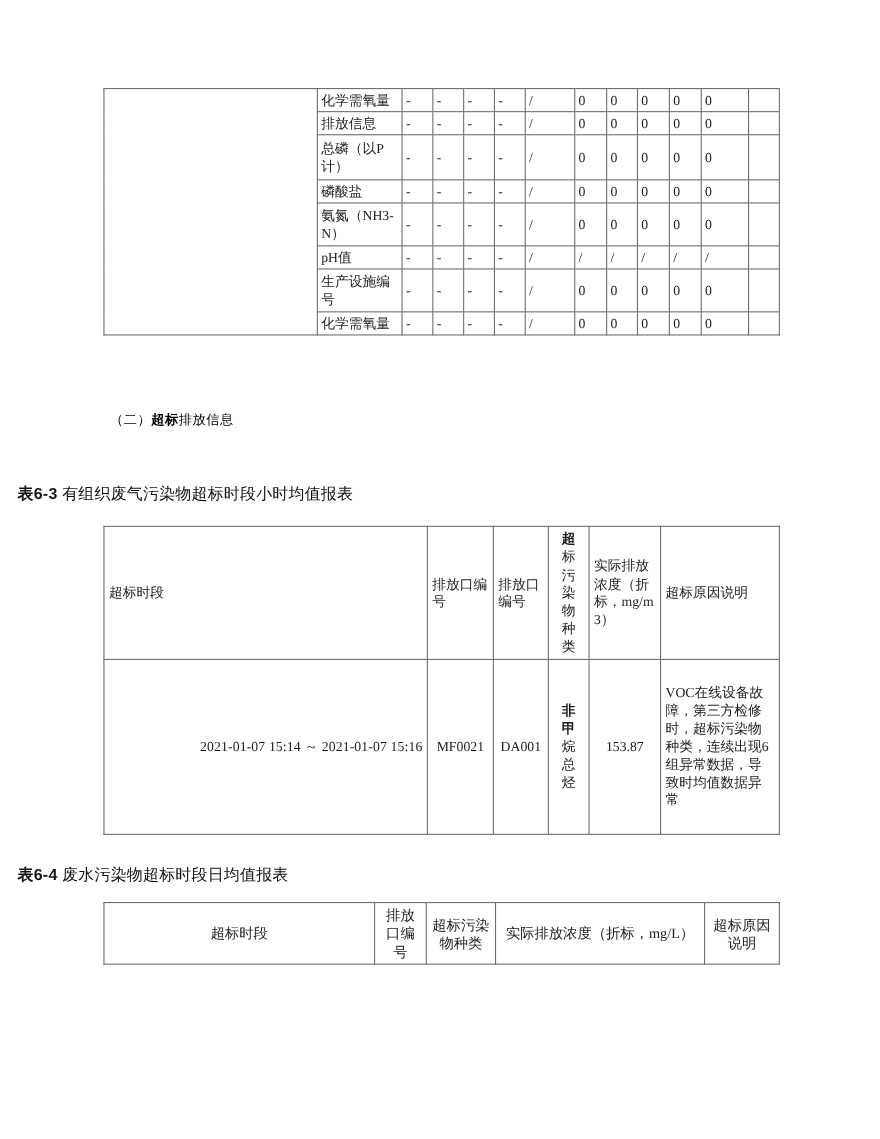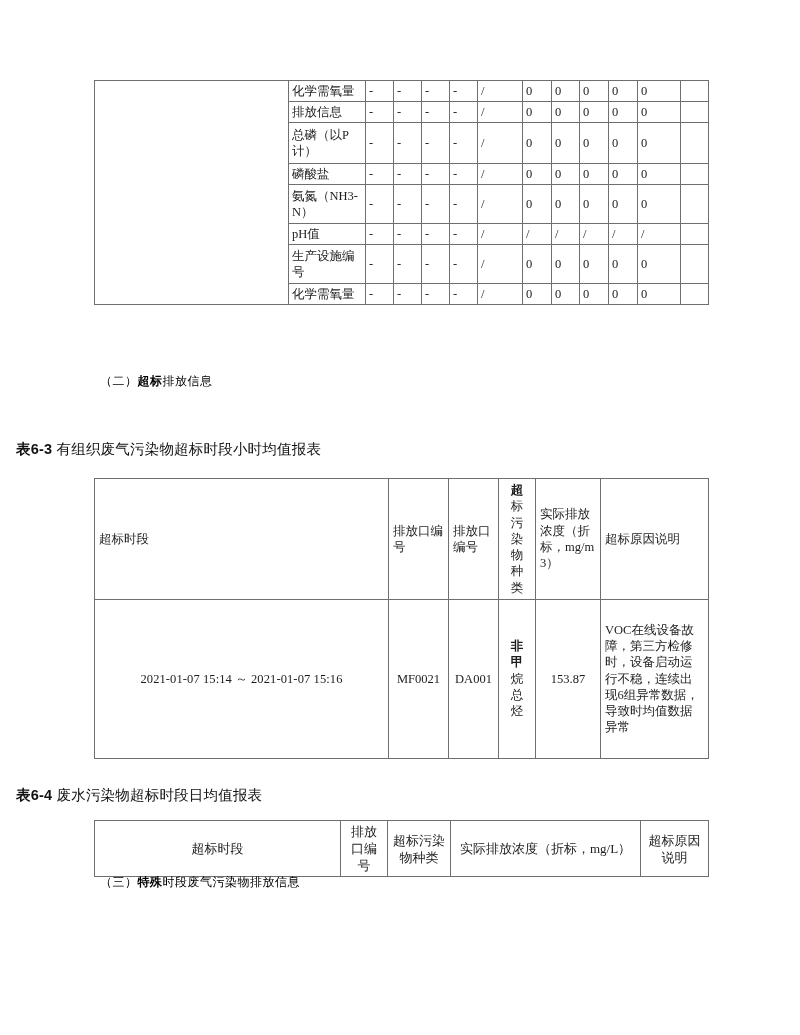--- a/index.html
+++ b/index.html
@@ -110,21 +110,21 @@
   }
   #table-63 { width: 614px; }
   #table-63 td { padding: 3px 4px; }
   .t63-head {
     font-size: 13px;
     line-height: 1.32;
   }
   .t63-head-period { height: 118px; }
   .t63-body td { height: 152px; }
   .cell-period {
-    text-align: center;
+    text-align: right;
     font-size: 13px;
     letter-spacing: 0.1px;
   }
   .cell-center { text-align: center; font-size: 13px; }
   .cell-reason {
     text-align: left;
     font-size: 12.5px;
     line-height: 1.38;
     vertical-align: top;
     padding-top: 5px;
@@ -337,21 +337,21 @@
           <td class="cell-center">MF0021</td>
           <td class="cell-center">DA001</td>
           <td class="vertical-text">
             <span class="vchar ink-strong">非</span>
             <span class="vchar ink-strong">甲</span>
             <span class="vchar">烷</span>
             <span class="vchar">总</span>
             <span class="vchar">烃</span>
           </td>
           <td class="cell-center">153.87</td>
-          <td class="cell-reason">VOC在线设备故障，第三方检修时，设备启动运行不稳，连续出现6组异常数据，导致时均值数据异常</td>
+          <td class="cell-reason">VOC在线设备故障，第三方检修时，超标污染物种类，连续出现6组异常数据，导致时均值数据异常</td>
         </tr>
       </tbody>
     </table>
   </div>
 
   <div class="table-caption" id="caption-64">
     <span class="cap-strong">表6-4</span><span>&nbsp;</span><span>废水污染物超标时段日均值报表</span>
   </div>
 
   <div id="table-64-wrap">
@@ -368,17 +368,14 @@
           <td>超标时段</td>
           <td>排放口编号</td>
           <td>超标污染物种类</td>
           <td>实际排放浓度（折标，mg/L）</td>
           <td>超标原因说明</td>
         </tr>
       </tbody>
     </table>
   </div>
 
-  <div class="section-heading" id="heading-3">
-    <span>（三）</span><span class="hl">特殊</span><span>时段废气污染物排放信息</span>
-  </div>
 
 </div>
 
 </body></html>

